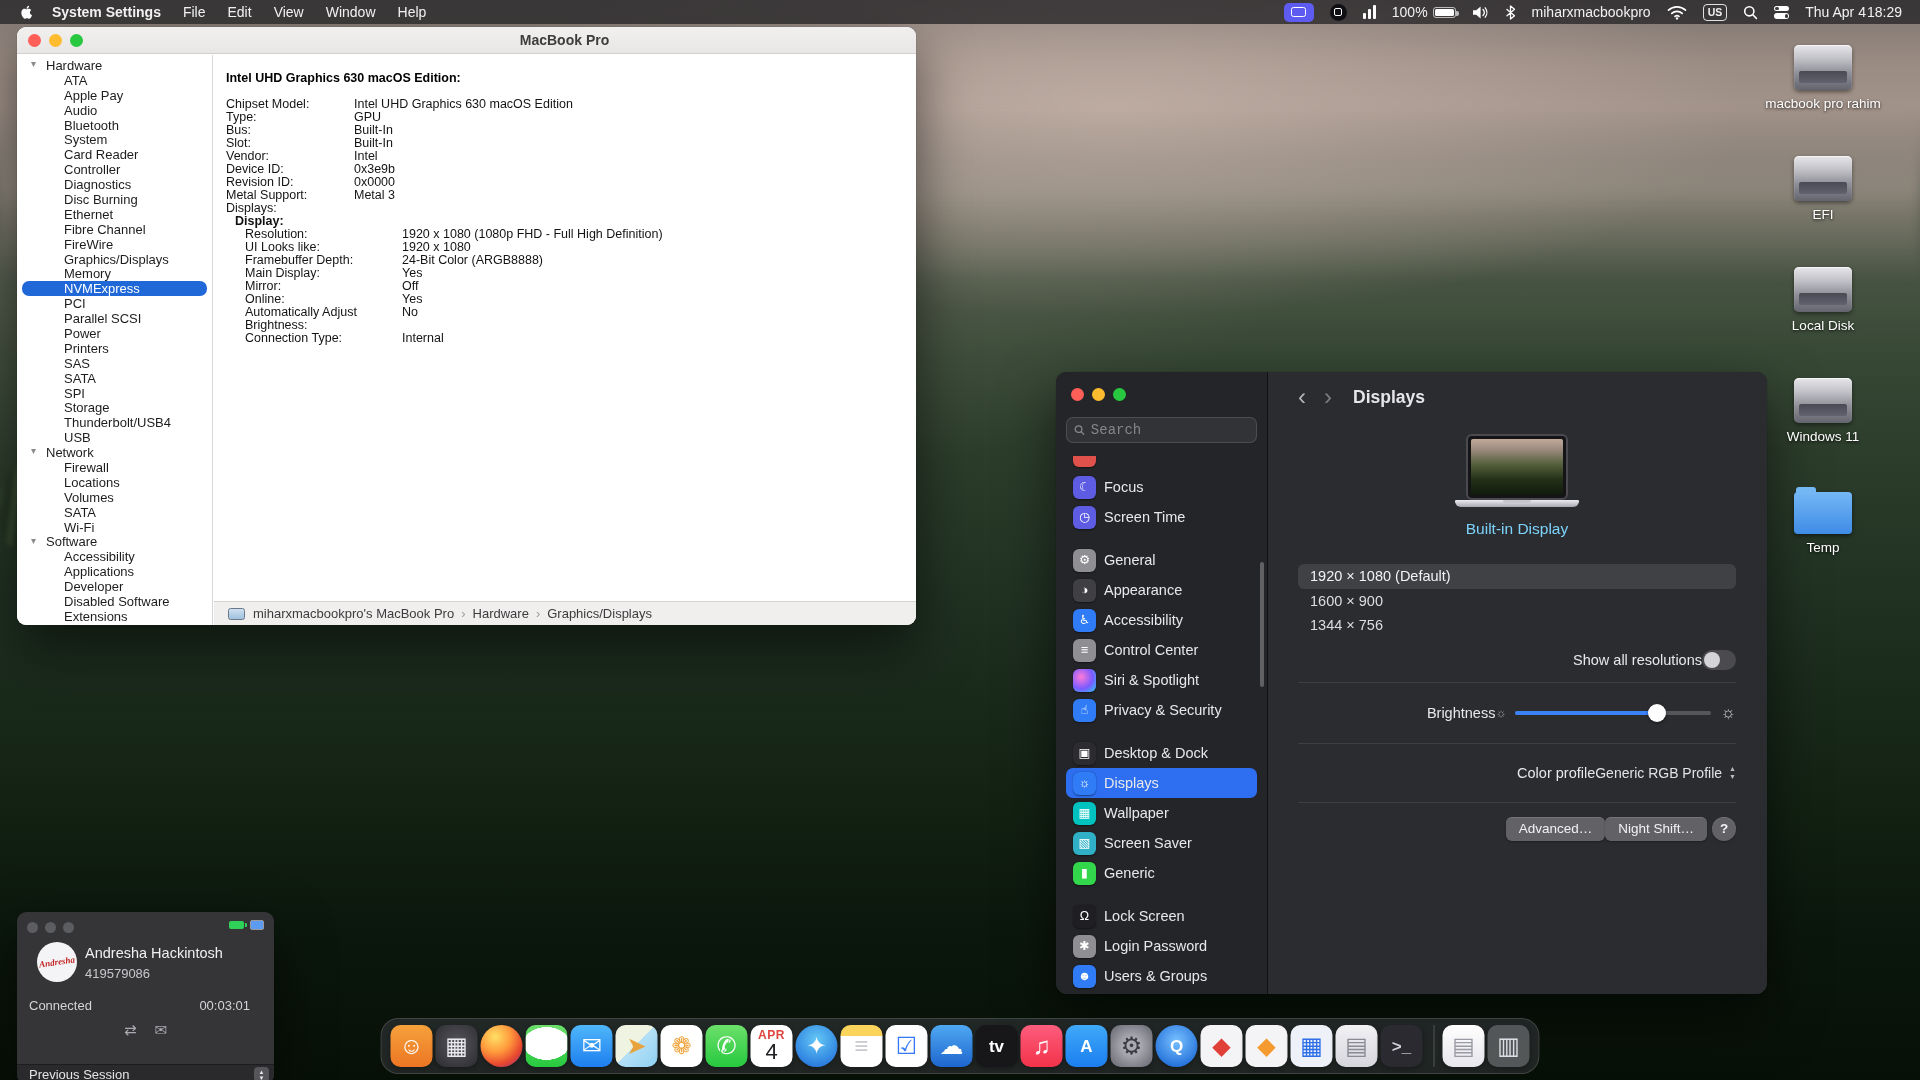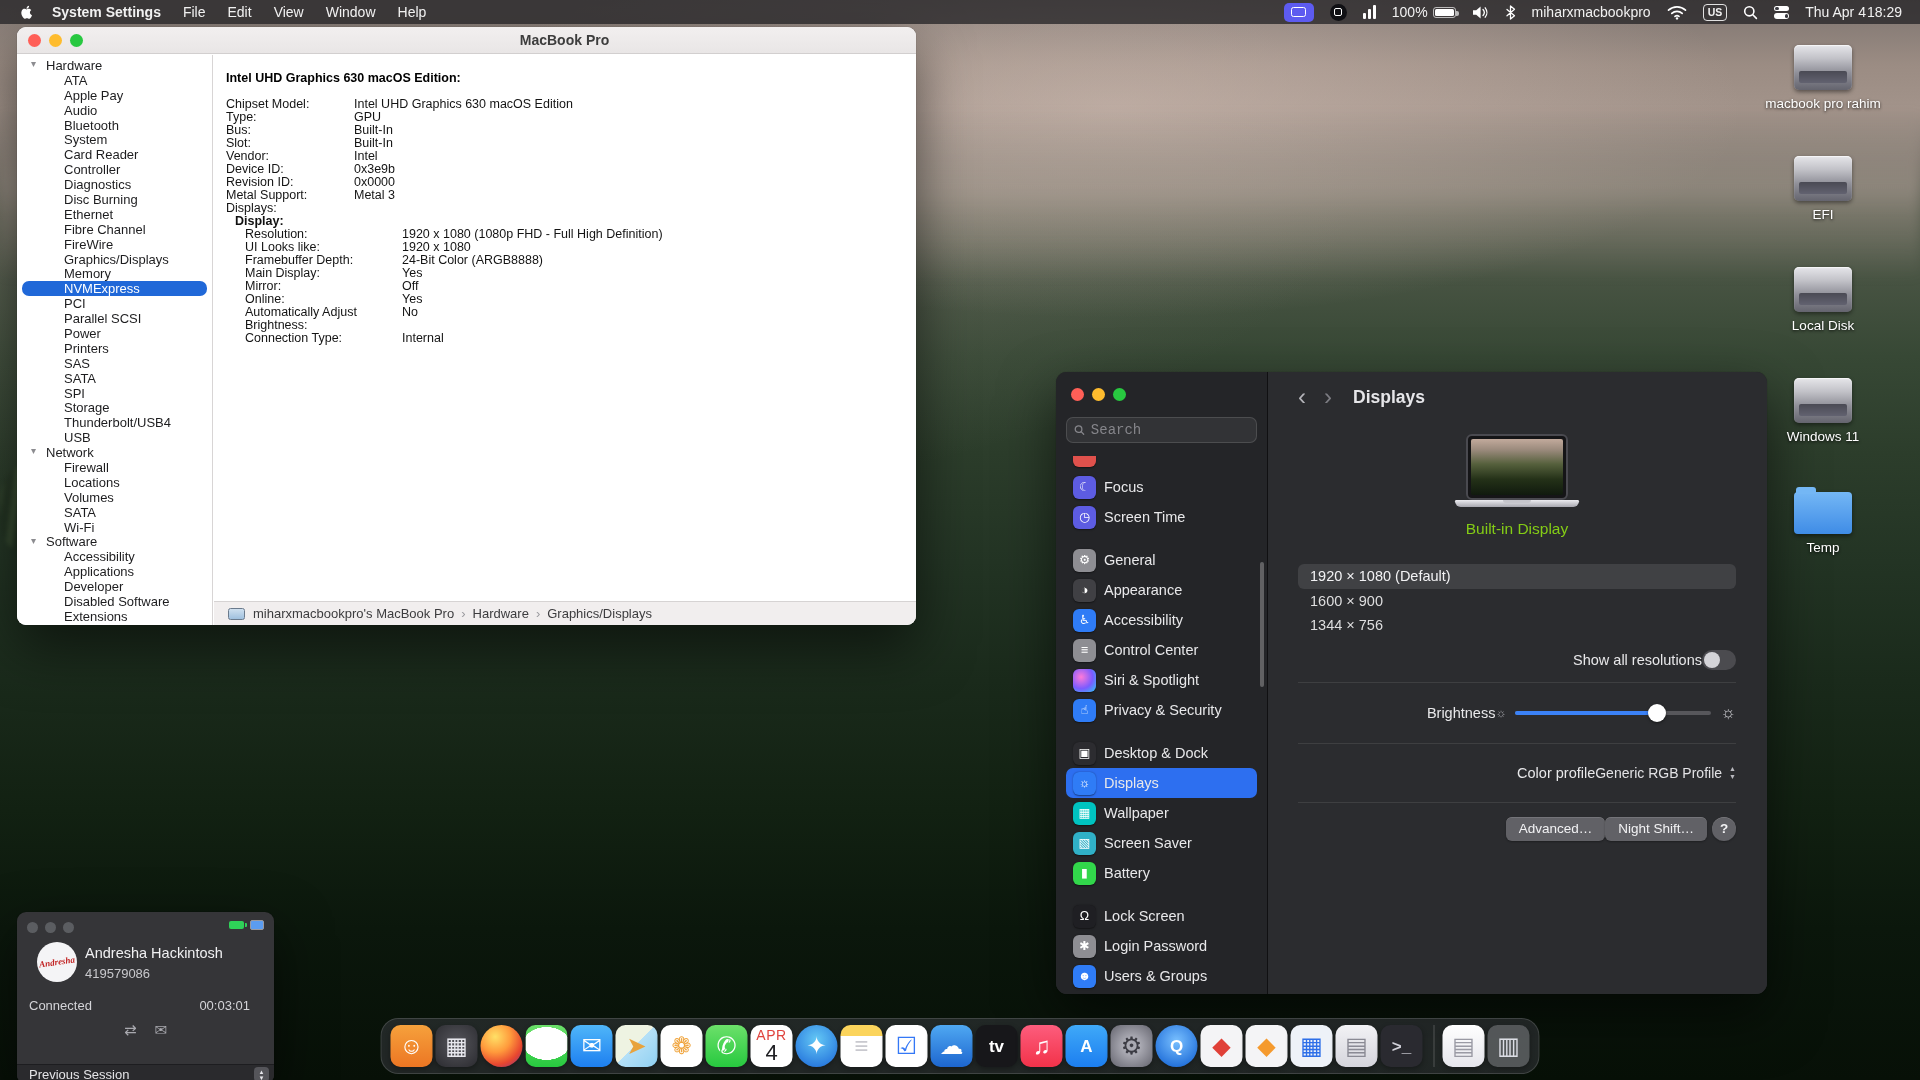--- a/index.html
+++ b/index.html
@@ -115,21 +115,21 @@
   .nav.fwd { color:#7c7c82; }
   .st-title { font-size:17.5px; font-weight:700; margin-left:12px; }
   .st-content { position:absolute; left:29px; right:31px; top:50px; }
   .st-preview { display:flex; flex-direction:column; align-items:center; margin-top:12px; }
   .mac-screen { width:102px; height:66px; background:#151517; border-radius:6px; border:2px solid #4a4a50; padding:3px; }
   .mac-wall { width:100%; height:100%; border-radius:2px;
     background:linear-gradient(180deg,#c2aa9c 0%,#99897b 20%,#55603c 45%,#243118 72%,#101a0e 100%); }
   .mac-base { width:124px; height:7px; background:linear-gradient(#ececf0,#a8a8b0); border-radius:2px 2px 9px 9px; position:relative; }
   .mac-base::before { content:""; position:absolute; left:50%; top:0; transform:translateX(-50%);
     width:28px; height:3px; background:#c6c6cc; border-radius:0 0 4px 4px; }
-  .st-display-name { margin-top:13px; font-size:15.5px; color:#84cc16; }
+  .st-display-name { margin-top:13px; font-size:15.5px; color:#7dd3fc; }
   .st-res-list { margin-top:26px; }
   .st-res { height:24.5px; display:flex; align-items:center; padding-left:12px; border-radius:6px; font-size:14.5px; color:#dededf; }
   .st-res.selected { background:#404144; color:#f2f2f4; }
   .st-line { display:flex; align-items:center; justify-content:flex-end; }
   .show-all { margin-top:9px; height:26px; }
   .lbl { font-size:14.5px; color:#e8e8ea; }
   .toggle { width:34px; height:20px; border-radius:10px; background:#4b4b4f; position:relative; }
   .toggle .knob { position:absolute; left:2px; top:2px; width:16px; height:16px; border-radius:50%; background:#d4d4d8; }
   .st-div { height:1px; background:rgba(255,255,255,0.09); margin:9px 0; }
   .brightness { height:42px; }
@@ -198,21 +198,21 @@
   .dock { position:absolute; left:50%; bottom:6px; transform:translateX(-50%); z-index:30;
     background:rgba(70,70,78,0.42); border:1px solid rgba(255,255,255,0.14); border-radius:18px; padding:6px 9px; }
   .dock-inner { display:flex; align-items:center; gap:3px; }
   .dock-item.divided { border-left:1px solid rgba(255,255,255,0.22); margin-left:8px; padding-left:8px; }
   .dock-icon { width:42px; height:42px; border-radius:10px; display:flex; flex-direction:column;
     align-items:center; justify-content:center; box-shadow:0 2px 5px rgba(0,0,0,0.3); }
   .dock-icon.circle { border-radius:50%; }
   .dock-glyph { font-size:24px; color:#fff; line-height:1; }
   .dock-glyph:empty { display:none; }
   .dock-icon.textg .dock-glyph { font-size:17px; font-weight:700; }
-  .cal-m { font-size:14px; font-weight:400; color:#e0443e; letter-spacing:0.5px; line-height:1; }
+  .cal-m { font-size:12px; font-weight:700; color:#e0443e; letter-spacing:0.5px; line-height:1; }
   .cal-d { font-size:22px; color:#202024; line-height:1; }
   .cal-m:empty, .cal-d:empty { display:none; }
 </style>
 </head>
 <body>
 
 <div class="desktop">
   <div class="mist"></div>
   <div class="vineyard"></div>
 
@@ -737,21 +737,21 @@
             <span class="st-ic" style="background: rgb(48, 176, 199);">
               <span class="st-glyph">▧</span>
             </span>
             <span class="st-label">Screen Saver</span>
           </div>
 
           <div class="st-row">
             <span class="st-ic" style="background: rgb(50, 215, 75);">
               <span class="st-glyph">▮</span>
             </span>
-            <span class="st-label">Battery</span>
+            <span class="st-label">Generic</span>
           </div>
 
           <div class="st-row gap">
             <span class="st-ic" style="background: rgb(31, 31, 35);">
               <span class="st-glyph">Ω</span>
             </span>
             <span class="st-label">Lock Screen</span>
           </div>
 
           <div class="st-row">

